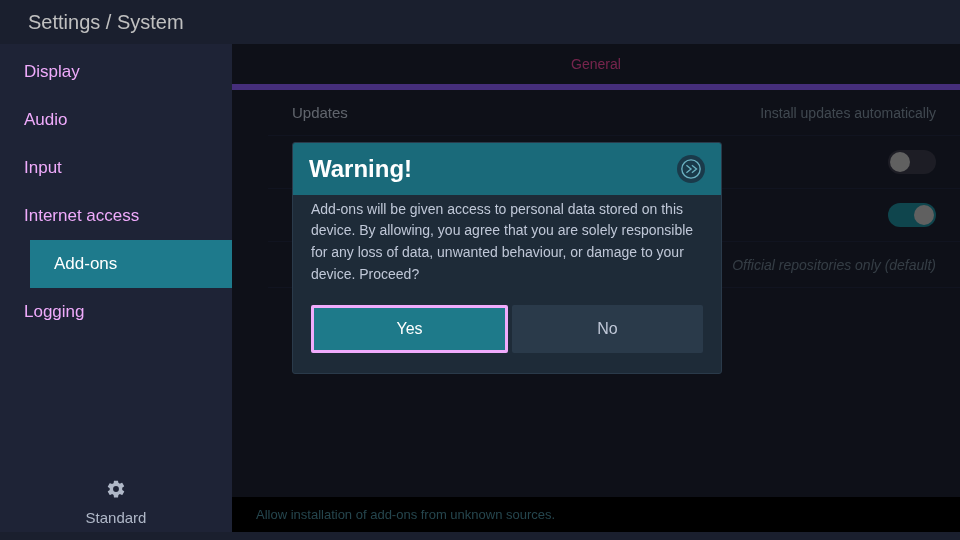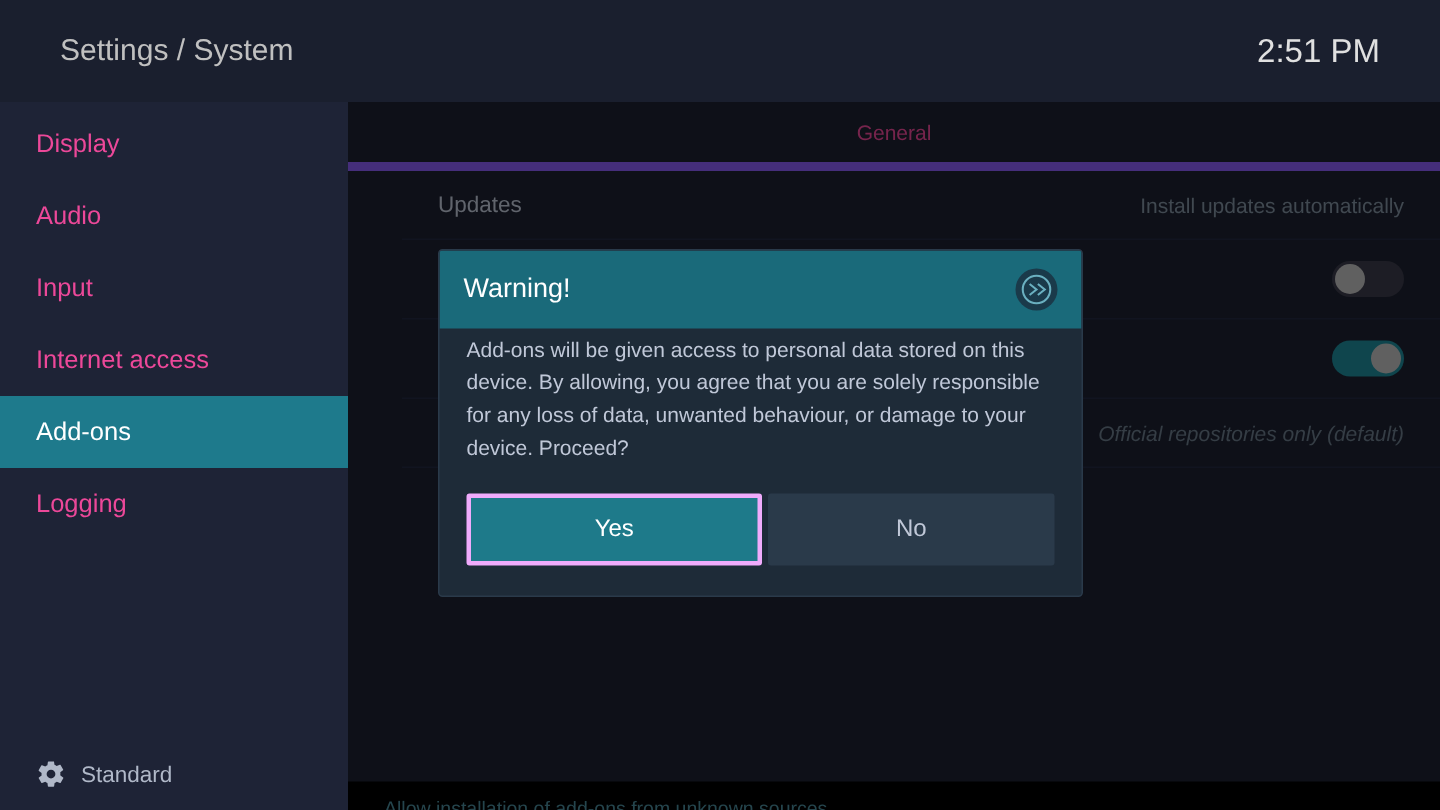--- a/index.html
+++ b/index.html
@@ -11,22 +11,22 @@
       color: #e0e0e0;
       overflow: hidden;
       position: relative;
     }
 
     
     .header {
       display: flex;
       justify-content: space-between;
       align-items: center;
-      padding: 0 40px;
-      height: 68px;
+      padding: 0 28px;
+      height: 44px;
       background-color: #1a1f2e;
     }
     .header-title {
       font-size: 20px;
       color: #c0c0c0;
       font-weight: 300;
     }
     .header-time {
       font-size: 22px;
       color: #e0e0e0;
@@ -42,37 +42,39 @@
     
     .sidebar {
       width: 232px;
       background-color: #1e2336;
       flex-shrink: 0;
       padding-top: 4px;
     }
     .sidebar-item {
       padding: 14px 24px;
       font-size: 17px;
-      color: #ec4899;
+      color: #f0abfc;
       cursor: pointer;
     }
     .sidebar-item.active {
       background-color: #1e7a8c;
       color: #ffffff;
+      margin-left: 30px;
     }
     .sidebar-footer {
       position: absolute;
       bottom: 0;
       width: 232px;
       padding: 14px 24px;
       display: flex;
       align-items: center;
       gap: 10px;
       color: #b0b8c8;
       font-size: 15px;
+      flex-direction: column;
     }
     .gear-icon {
       width: 20px;
       height: 20px;
       color: #b0b8c8;
     }
 
     
     .main {
       flex: 1;
@@ -178,23 +180,23 @@
       margin-top: -60px;
     }
     .dialog-header {
       background-color: #1a6a7a;
       padding: 12px 16px;
       display: flex;
       justify-content: space-between;
       align-items: center;
     }
     .dialog-title {
-      font-size: 18px;
+      font-size: 24px;
       color: #ffffff;
-      font-weight: normal;
+      font-weight: bold;
     }
     .dialog-close {
       width: 28px;
       height: 28px;
       border-radius: 50%;
       background-color: #1a3a4a;
       display: flex;
       align-items: center;
       justify-content: center;
       cursor: pointer;
@@ -238,21 +240,20 @@
       text-align: center;
       margin-left: 4px;
       border-radius: 2px;
     }
   </style>
 </head>
 <body>
 
 <div class="header">
   <span class="header-title">Settings / System</span>
-  <span class="header-time">2:51 PM</span>
 </div>
 
 <div class="layout">
 
   <div class="sidebar">
     <div class="sidebar-item">Display</div>
     <div class="sidebar-item">Audio</div>
     <div class="sidebar-item">Input</div>
     <div class="sidebar-item">Internet access</div>
     <div class="sidebar-item active">Add-ons</div>

